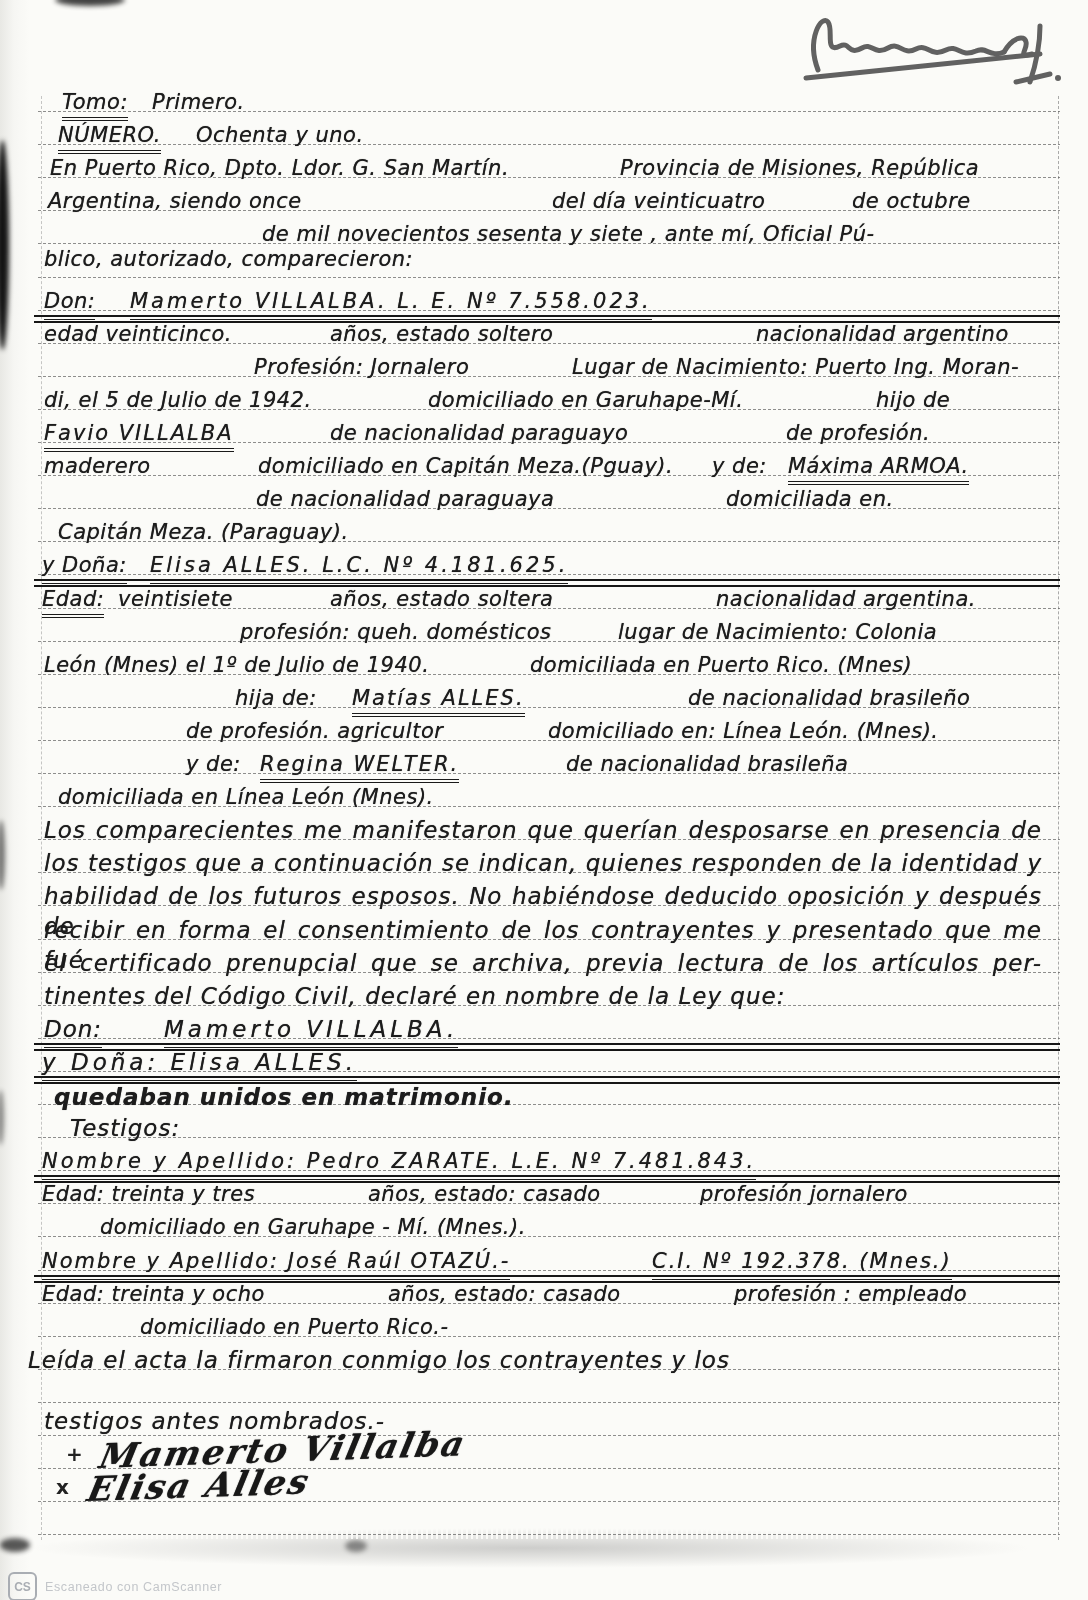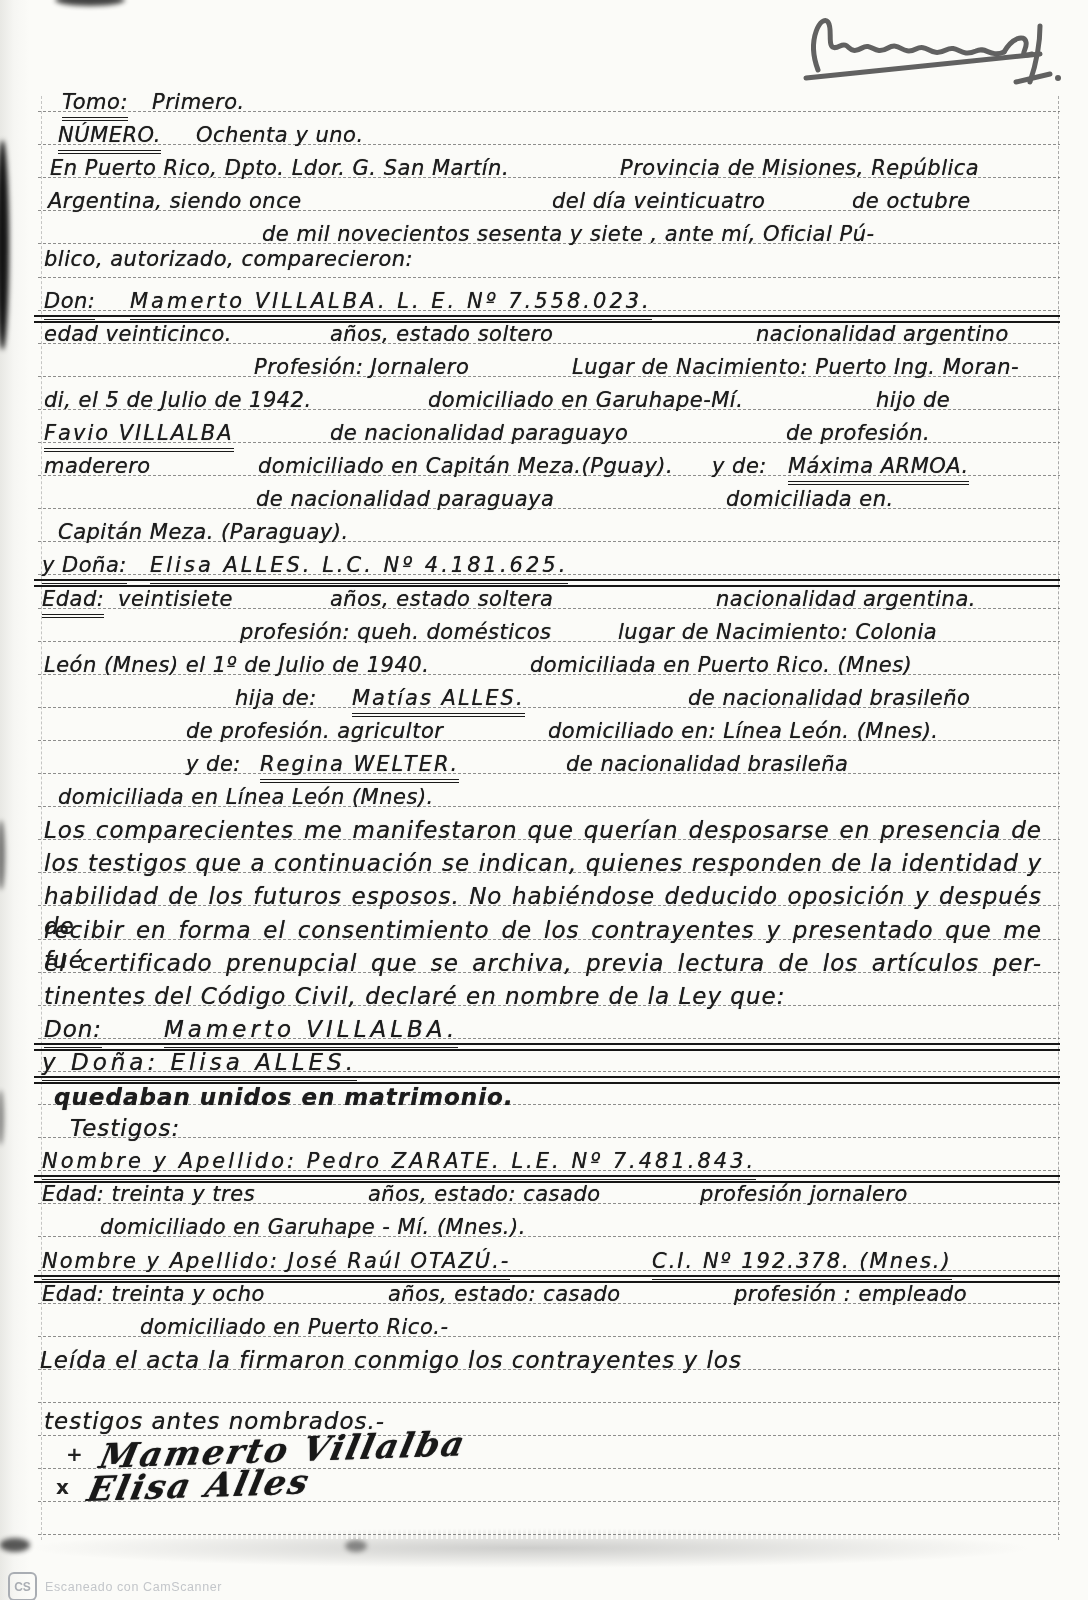--- a/index.html
+++ b/index.html
@@ -226,21 +226,21 @@
       </div>
       <div class="line" style="top: 1278.6px;">
         <span class="seg" style="left: 42px;">Edad: treinta y ocho</span>
         <span class="seg" style="left: 388px;">años, estado: casado</span>
         <span class="seg" style="left: 734px;">profesión : empleado</span>
       </div>
       <div class="line" style="top: 1311.7px;">
         <span class="seg" style="left: 140px;">domiciliado en Puerto Rico.-</span>
       </div>
       <div class="line big" style="top: 1344.8px;">
-        <span class="seg" style="left: 40px; text-align: center;">Leída el acta la firmaron conmigo los contrayentes y los</span>
+        <span class="seg" style="left: 28px; text-align: center;">Leída el acta la firmaron conmigo los contrayentes y los</span>
       </div>
       <div class="line big" style="top: 1377.9px; margin-top: 28px;">
         <span class="seg" style="left: 44px;">testigos antes nombrados.-</span>
       </div>
       <div class="sig" style="left: 96px; top: 1436.1px;">Mamerto Villalba</div>
       <div class="sigmark" style="left: 66px; top: 1442.1px;">+</div>
       <div class="sig" style="left: 84px; top: 1469.2px;">Elisa  Alles</div>
       <div class="sigmark" style="left: 56px; top: 1475.2px;">x</div>
     </div>
 

